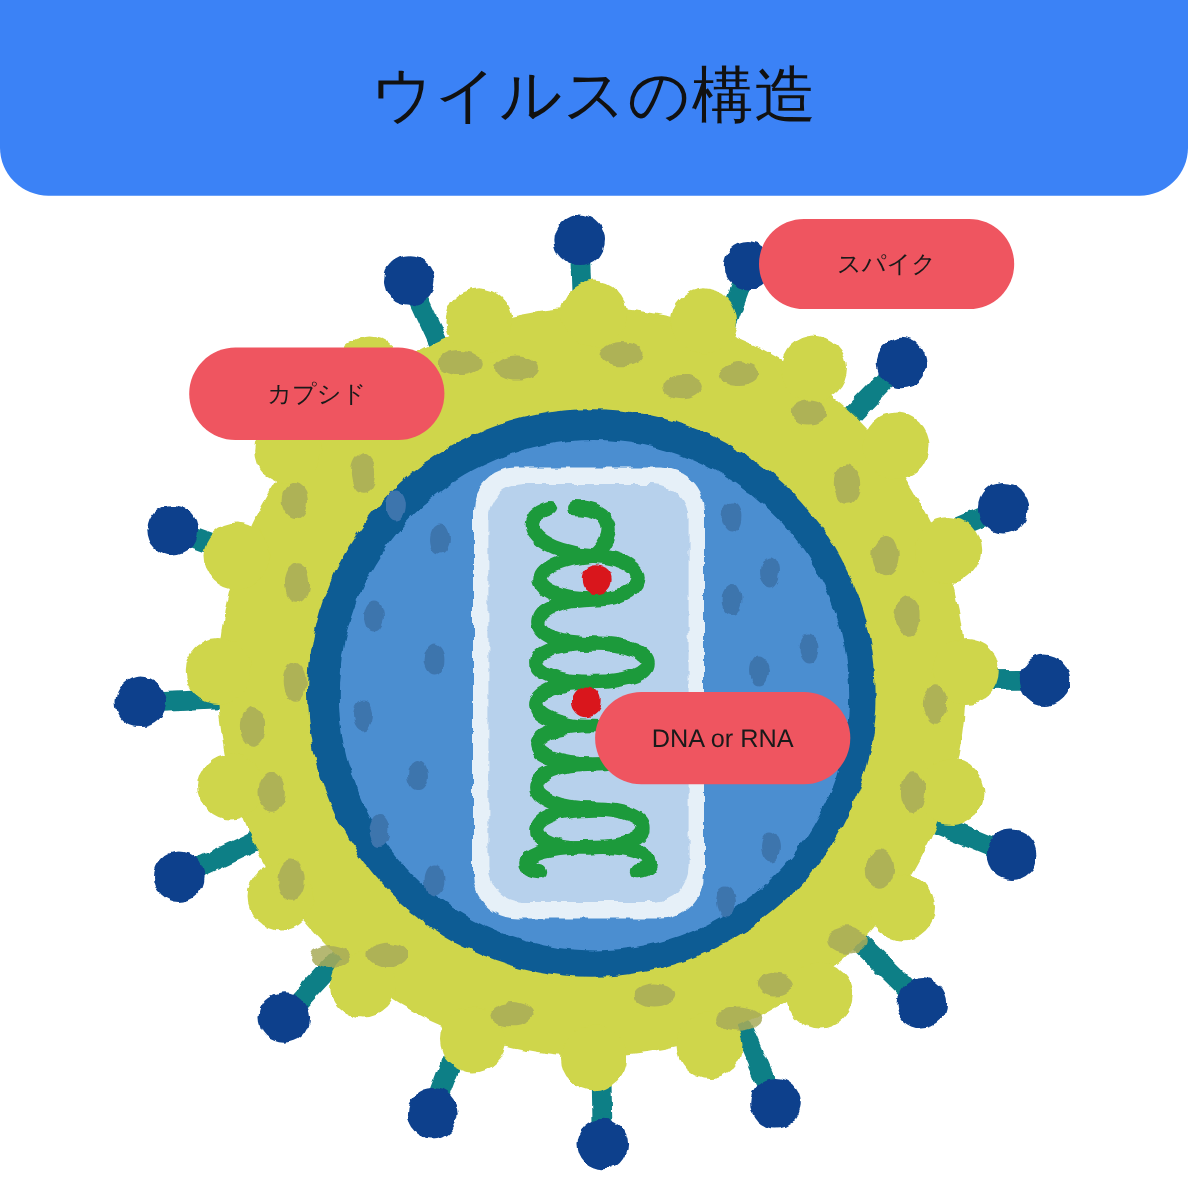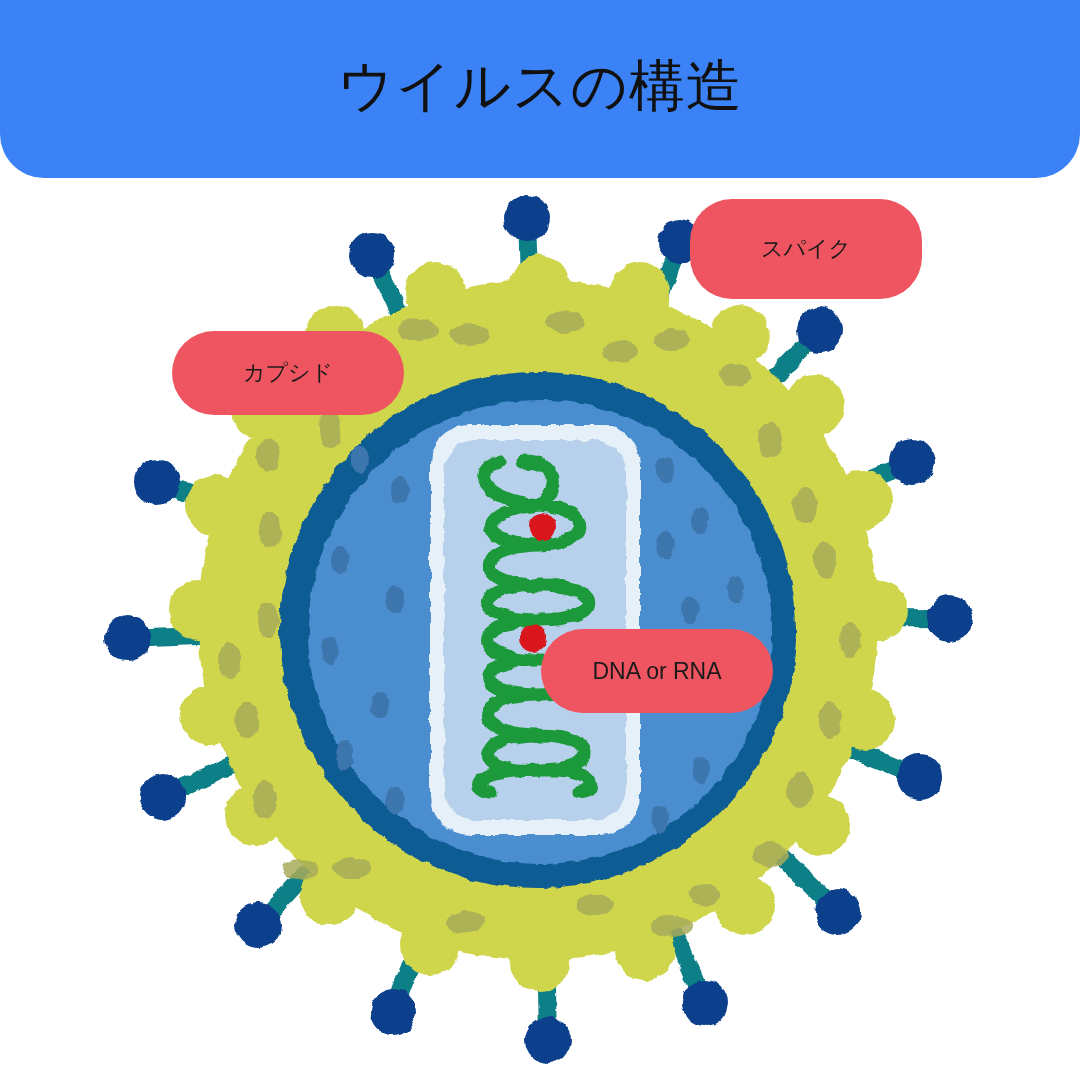--- a/index.html
+++ b/index.html
@@ -9,22 +9,22 @@
     background:#3b82f6; border-radius:0 0 44px 44px;
     display:flex; align-items:center; justify-content:center;
   }
   .title-text { font-size:56px; color:#111; letter-spacing:1px; margin-top:-4px; font-family:"DejaVu Sans", sans-serif; }
   .illustration { position:absolute; left:0; top:0; width:1080px; height:1080px; }
   .label {
     position:absolute; background:#ef5560; border-radius:42px;
     display:flex; align-items:center; justify-content:center;
     color:#1a1a1a; font-size:22px; font-family:"DejaVu Sans", sans-serif;
   }
-  #label-spike { left:690px; top:199px; width:232px; height:100px; }
-  #label-capsid { left:172px; top:331px; width:232px; height:84px; }
+  #label-spike { left:690px; top:199px; width:232px; height:82px; }
+  #label-capsid { left:172px; top:316px; width:232px; height:84px; }
   #label-dna { left:541px; top:629px; width:232px; height:84px; font-family:"Liberation Sans", sans-serif; font-size:23px; }
 </style>
 </head>
 <body>
 
 <div class="title-bar">
   <span class="title-text">ウイルスの構造</span>
 </div>
 
 <svg class="illustration" viewBox="0 0 1080 1080" xmlns="http://www.w3.org/2000/svg">

